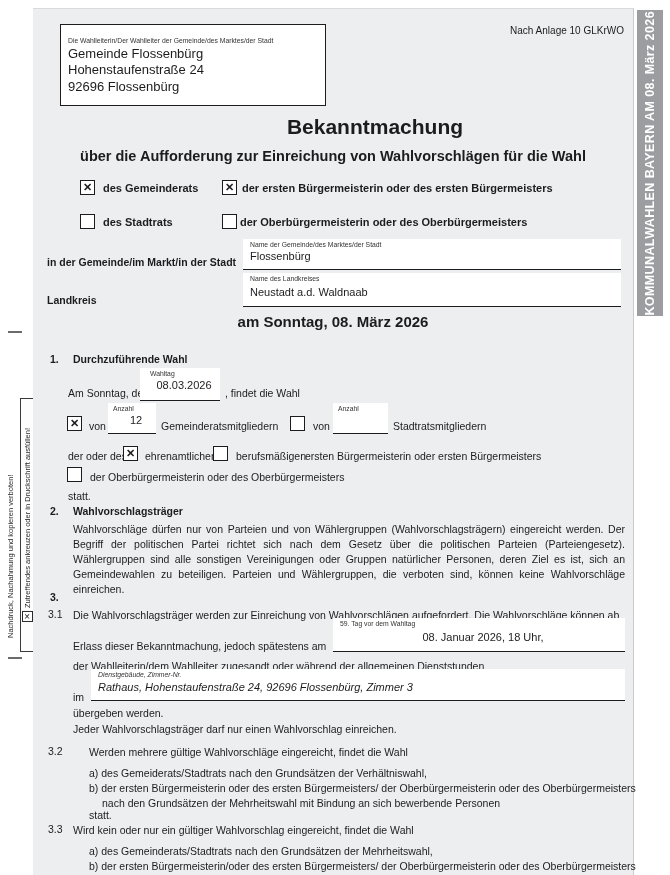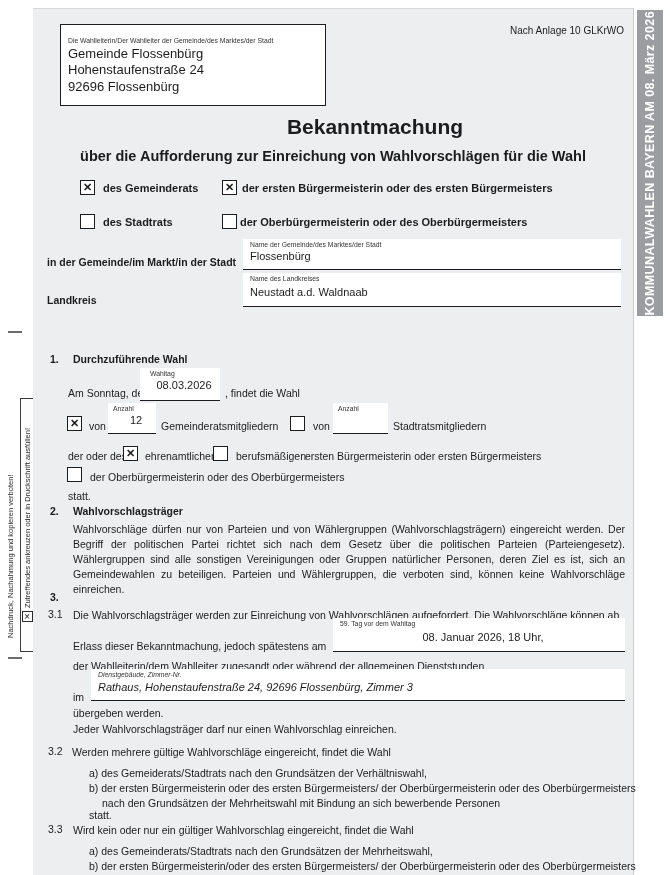--- a/index.html
+++ b/index.html
@@ -105,20 +105,21 @@
       <div class="flabel">Name der Gemeinde/des Marktes/der Stadt</div>
       <div class="fvalue">Flossenbürg</div>
     </div>
 
     <span class="lbl-bold abs" style="left:14px;top:285px;">Landkreis</span>
     <div class="fieldbox" style="left:210px;top:264px;width:378px;height:34px;">
       <div class="flabel">Name des Landkreises</div>
       <div class="fvalue" style="padding-top:4px;">Neustadt a.d. Waldnaab</div>
     </div>
 
+    <div class="date-line">am Sonntag, 08. März 2026</div>
 
     <span class="sec-no" style="left:17px;top:344px;">1.</span>
     <span class="sec-head" style="left:40px;top:344px;">Durchzuführende Wahl</span>
 
     <span class="body-txt" style="left:35px;top:377px;">Am Sonntag, dem</span>
     <div class="fieldbox centered" style="left:107px;top:359px;width:80px;height:33px;">
       <div class="flabel" style="padding-left:10px;">Wahltag</div>
       <div class="fvalue">08.03.2026</div>
     </div>
     <span class="body-txt" style="left:192px;top:377px;">, findet die Wahl</span>
@@ -168,21 +169,21 @@
 
     <span class="body-txt" style="left:40px;top:681px;">im</span>
     <div class="fieldbox" style="left:58px;top:660px;width:534px;height:32px;font-style:italic;">
       <div class="flabel">Dienstgebäude, Zimmer-Nr.</div>
       <div class="fvalue" style="padding-top:3px;">Rathaus, Hohenstaufenstraße 24, 92696 Flossenbürg, Zimmer 3</div>
     </div>
     <div class="body-txt" style="left:40px;top:697px;">übergeben werden.</div>
     <div class="body-txt" style="left:40px;top:713px;">Jeder Wahlvorschlagsträger darf nur einen Wahlvorschlag einreichen.</div>
 
     <span class="sec-no" style="left:15px;top:736px;font-weight:normal;">3.2</span>
-    <div class="body-txt" style="left:39px;top:736px;width:552px;">Werden mehrere gültige Wahlvorschläge eingereicht, findet die Wahl</div>
+    <div class="body-txt" style="left:56px;top:736px;width:552px;">Werden mehrere gültige Wahlvorschläge eingereicht, findet die Wahl</div>
     <div class="body-txt hang" style="left:56px;top:757px;width:540px;">a) des Gemeiderats/Stadtrats nach den Grundsätzen der Verhältniswahl,</div>
     <div class="body-txt hang" style="left:56px;top:772px;width:540px;">b) der ersten Bürgermeisterin oder des ersten Bürgermeisters/ der Oberbürgermeisterin oder des Oberbürgermeisters nach den Grundsätzen der Mehrheitswahl mit Bindung an sich bewerbende Personen</div>
     <div class="body-txt" style="left:56px;top:799px;">statt.</div>
 
     <span class="sec-no" style="left:15px;top:814px;font-weight:normal;">3.3</span>
     <div class="body-txt" style="left:40px;top:814px;width:552px;">Wird kein oder nur ein gültiger Wahlvorschlag eingereicht, findet die Wahl</div>
     <div class="body-txt hang" style="left:56px;top:835px;width:540px;">a) des Gemeinderats/Stadtrats nach den Grundsätzen der Mehrheitswahl,</div>
     <div class="body-txt hang" style="left:56px;top:850px;width:540px;">b) der ersten Bürgermeisterin/oder des ersten Bürgermeisters/ der Oberbürgermeisterin oder des Oberbürgermeisters nach den Grundsätzen der Mehrheitswahl ohne Bindung an sich bewerbende Personen</div>
 
   </div>

